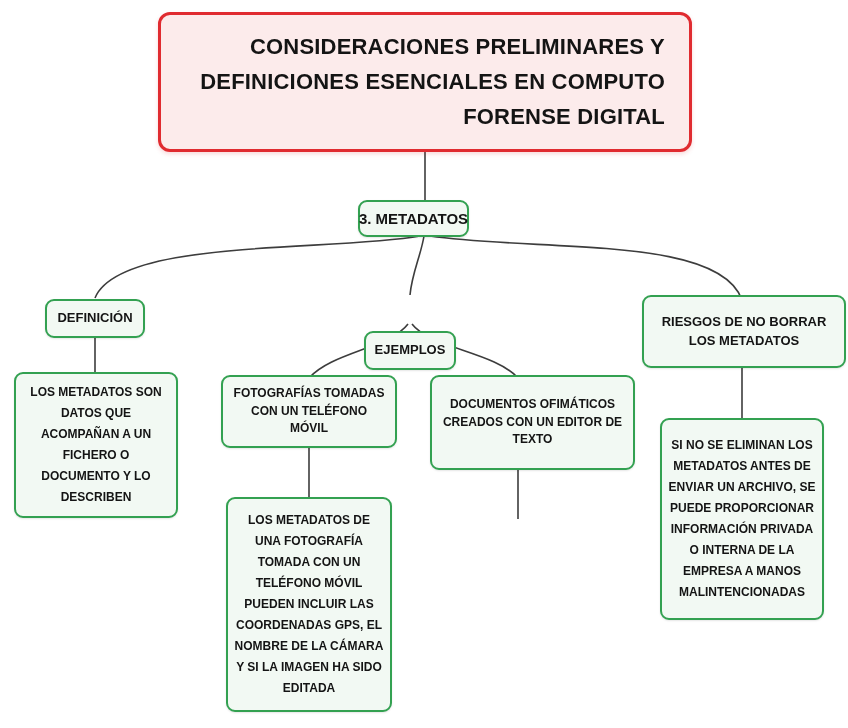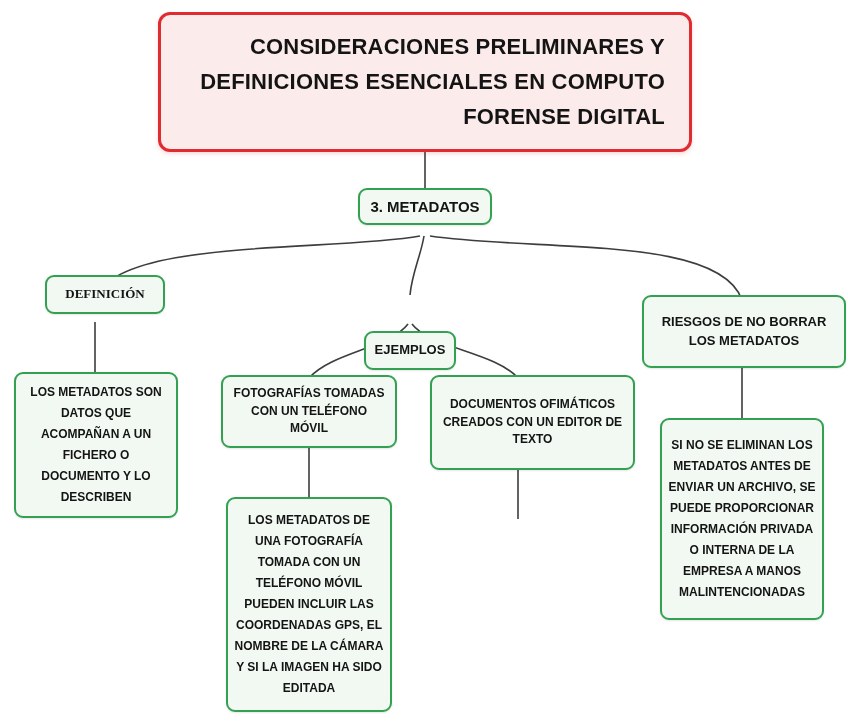--- a/index.html
+++ b/index.html
@@ -83,23 +83,23 @@
     <path d="M 95 322 L 95 378"></path>
     <path d="M 408 324 C 390 348, 332 352, 309 378"></path>
     <path d="M 412 324 C 430 348, 495 352, 518 378"></path>
     <path d="M 309 444 L 309 501"></path>
     <path d="M 518 466 L 518 519"></path>
     <path d="M 742 364 L 742 422"></path>
   </svg>
 
   <div class="node title-node" style="left:158px; top:12px; width:534px; min-height:136px;">CONSIDERACIONES PRELIMINARES Y DEFINICIONES ESENCIALES EN COMPUTO FORENSE DIGITAL</div>
 
-  <div class="node gnode root-node" style="left:358px; top:188px; width:134px; min-height:37px;">3. METADATOS</div>
+  <div class="node gnode root-node" style="left:358px; top:200px; width:111px; min-height:37px;">3. METADATOS</div>
 
-  <div class="node gnode label-node" style="left:45px; top:275px; width:120px; min-height:34px;font-family:Liberation Serif, serif;">DEFINICIÓN</div>
+  <div class="node gnode label-node" style="left:45px; top:299px; width:100px; min-height:34px;">DEFINICIÓN</div>
 
   <div class="node gnode detail-node" style="left:14px; top:372px; width:164px; min-height:128px;">LOS METADATOS SON DATOS QUE ACOMPAÑAN A UN FICHERO O DOCUMENTO Y LO DESCRIBEN</div>
 
   <div class="node gnode label-node" style="left:364px; top:291px; width:92px; min-height:34px;margin-top:40px;">EJEMPLOS</div>
 
   <div class="node gnode detail-node" style="left:226px; top:497px; width:166px; min-height:215px;">LOS METADATOS DE UNA FOTOGRAFÍA TOMADA CON UN TELÉFONO MÓVIL PUEDEN INCLUIR LAS COORDENADAS GPS, EL NOMBRE DE LA CÁMARA Y SI LA IMAGEN HA SIDO EDITADA</div>
 
   <div class="node gnode label-node small" style="left:221px; top:375px; width:176px; min-height:73px;">FOTOGRAFÍAS TOMADAS CON UN TELÉFONO MÓVIL</div>
 
   <div class="node gnode label-node small" style="left:430px; top:375px; width:205px; min-height:95px;">DOCUMENTOS OFIMÁTICOS CREADOS CON UN EDITOR DE TEXTO</div>

